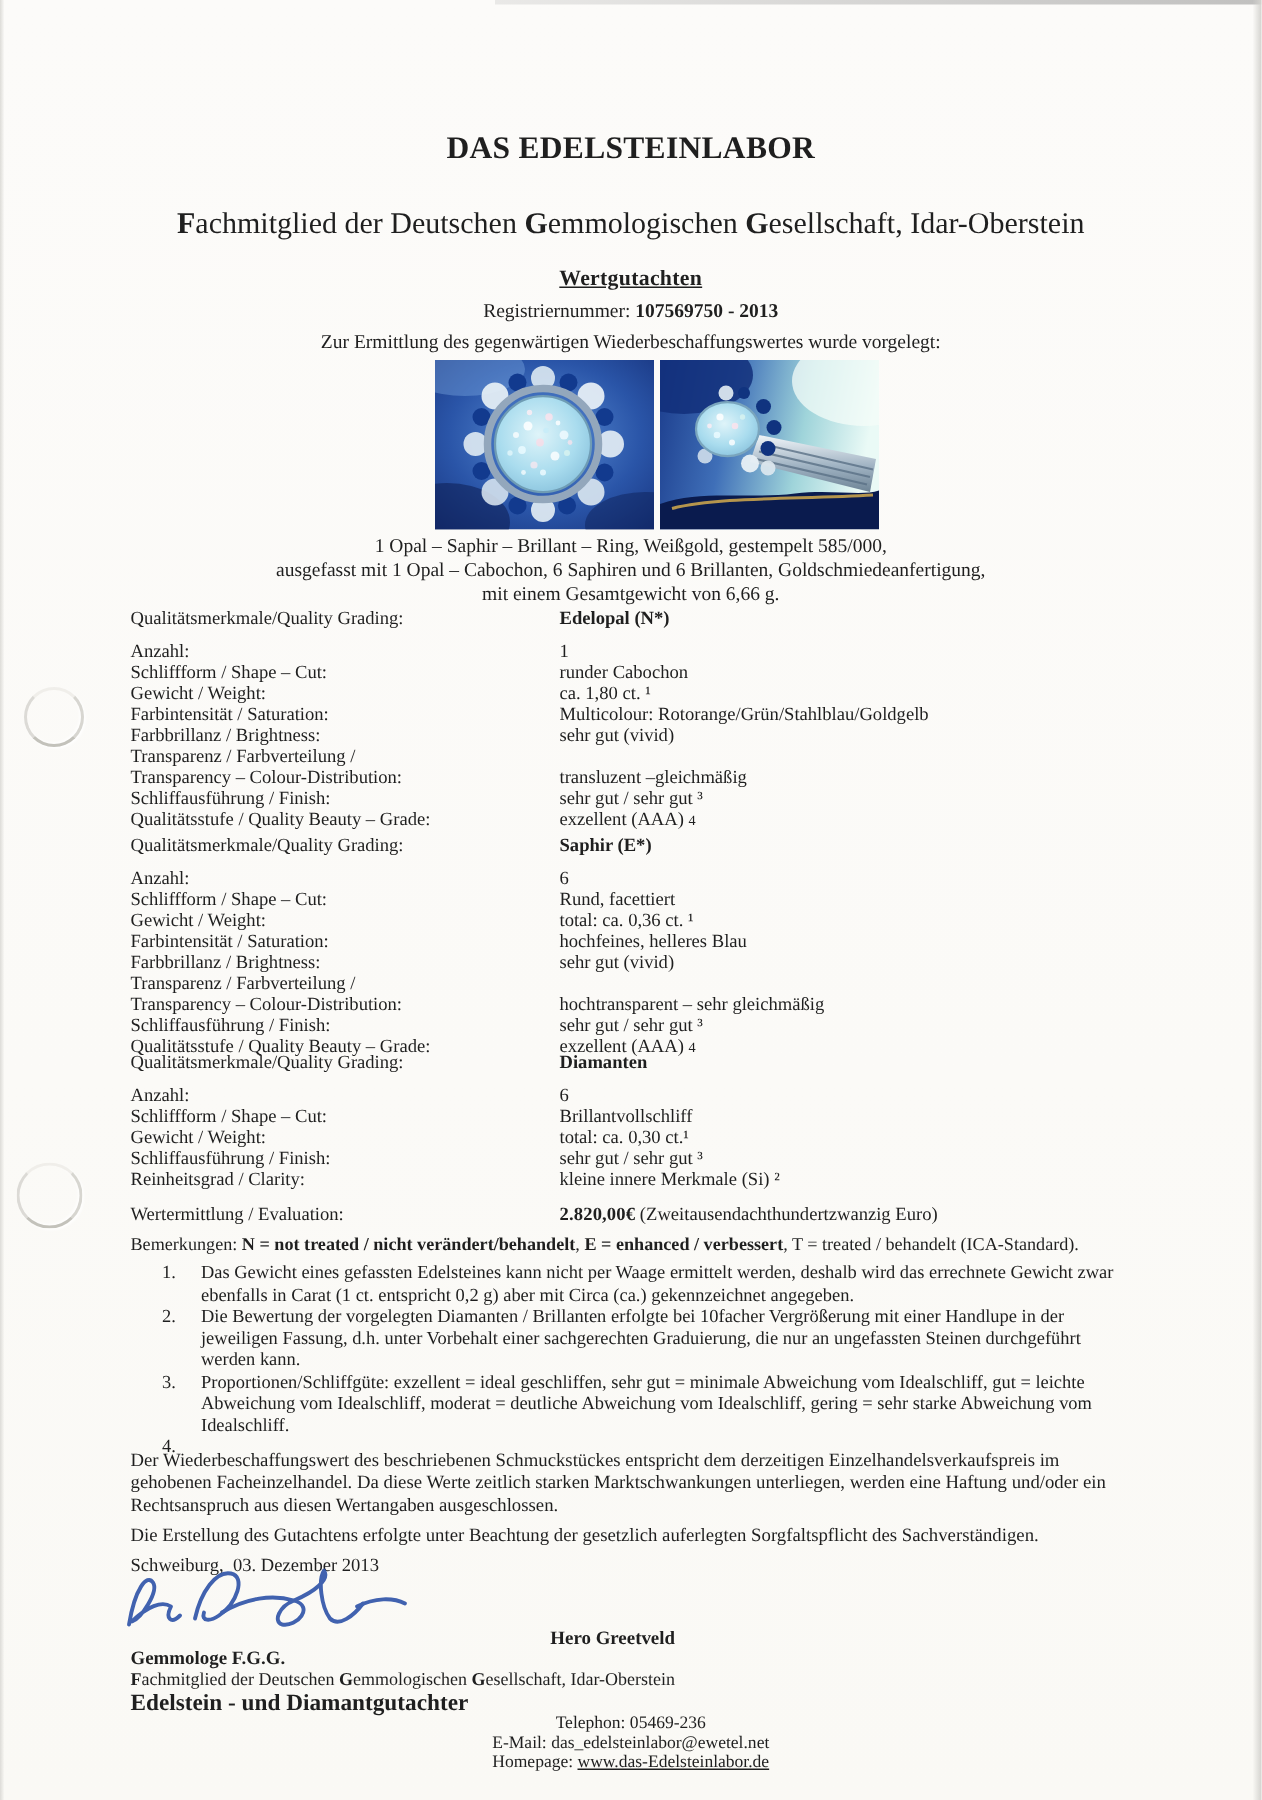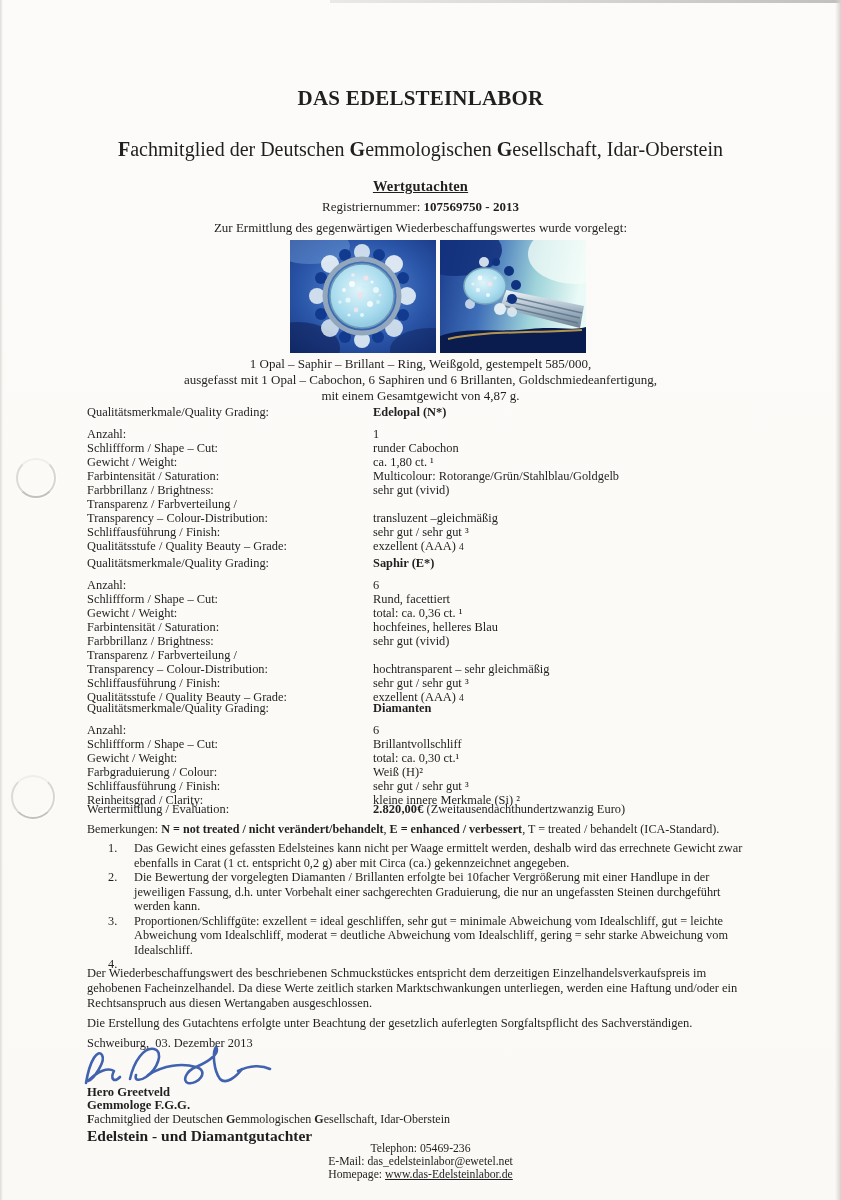--- a/index.html
+++ b/index.html
@@ -53,21 +53,21 @@
   .note{display:flex;font-size:12.3px;line-height:14.5px;}
   .nnum{margin-left:108px;width:26px;flex:none;}
   .ntext{width:624px;}
 
   .para1{top:966px;left:87px;width:676px;position:absolute;font-size:12.5px;line-height:14.9px;}
   .para2{top:1016px;left:87px;width:700px;position:absolute;font-size:12.5px;}
   .place-date{top:1036px;left:87px;position:absolute;font-size:12.4px;}
 
   .sig-svg{position:absolute;top:1041px;left:78px;}
   .sig-block{position:absolute;top:1085px;left:87px;}
-  .sig-name{font-size:12.6px;font-weight:700;line-height:14px;}
+  .sig-name{font-size:12.6px;font-weight:700;line-height:14px;text-align:right;}
   .sig-t1{font-size:12.6px;font-weight:700;line-height:13.5px;}
   .sig-t2{font-size:12px;line-height:13.5px;}
   .sig-t3{font-size:15.5px;font-weight:700;line-height:17px;margin-top:1px;}
 
   .footer{top:1142px;position:absolute;left:0;right:0;text-align:center;
           font-size:11.7px;line-height:13.2px;}
   .uline{text-decoration:underline;}
 </style>
 </head>
 <body>
@@ -185,21 +185,21 @@
           <circle cx="48" cy="55" r="2" fill="#fff" opacity=".8"></circle>
         <circle cx="55" cy="38" r="1.8" fill="#d9f4f0" opacity=".8"></circle>
           <circle cx="33" cy="44" r="1.6" fill="#ffeef4" opacity=".8"></circle>
       </g>
     </svg>
   </div>
 
   <div class="abs ctr descr">
     <div>1 Opal – Saphir – Brillant – Ring, Weißgold, gestempelt 585/000,</div>
     <div>ausgefasst mit 1 Opal – Cabochon, 6 Saphiren und 6 Brillanten, Goldschmiedeanfertigung,</div>
-    <div>mit einem Gesamtgewicht von 4,87 g.</div>
+    <div>mit einem Gesamtgewicht von 6,66 g.</div>
   </div>
 
   <div class="gsec s1">
     <div class="grow ghead">
         <span class="gl">Qualitätsmerkmale/Quality Grading:</span>
         <span class="gv b">Edelopal (N*)</span>
       </div>
     <div class="grow">
         <span class="gl">Anzahl:</span>
         <span class="gv">1</span>
@@ -290,24 +290,20 @@
         <span class="gl">Anzahl:</span>
         <span class="gv">6</span>
       </div>
     <div class="grow">
         <span class="gl">Schliffform / Shape – Cut:</span>
         <span class="gv">Brillantvollschliff</span>
       </div>
     <div class="grow">
         <span class="gl">Gewicht / Weight:</span>
         <span class="gv">total: ca. 0,30 ct.¹</span>
-      </div>
-    <div class="grow">
-        <span class="gl">Farbgraduierung / Colour:</span>
-        <span class="gv">Weiß (H)²</span>
       </div>
     <div class="grow">
         <span class="gl">Schliffausführung / Finish:</span>
         <span class="gv">sehr gut / sehr gut ³</span>
       </div>
     <div class="grow">
         <span class="gl">Reinheitsgrad / Clarity:</span>
         <span class="gv">kleine innere Merkmale (Si) ²</span>
       </div>
   </div>

